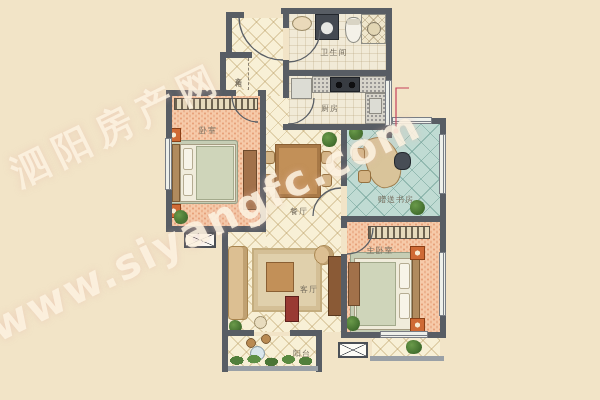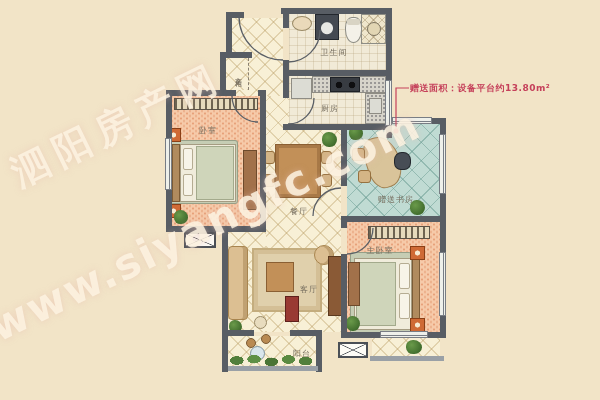--- a/index.html
+++ b/index.html
@@ -245,18 +245,17 @@
   <span class="lbl" style="left:208px;top:130px;">卧室</span>
   <span class="lbl" style="left:334px;top:52px;">卫生间</span>
   <span class="lbl" style="left:330px;top:108px;">厨房</span>
   <span class="lbl" style="left:299px;top:211px;">餐厅</span>
   <span class="lbl" style="left:396px;top:199px;">赠送书房</span>
   <span class="lbl" style="left:309px;top:289px;">客厅</span>
   <span class="lbl" style="left:380px;top:250px;">主卧室</span>
   <span class="lbl" style="left:302px;top:353px;">阳台</span>
   <span class="lbl-v" style="left:238px;top:74px;">玄关柜</span>
 
-  <span class="gift-note">赠送面积：设备平台约13.80m²</span>
 
   <span class="wm wm1">泗阳房产网</span>
   <span class="wm wm2">www.siyangfc.com</span>
 
 </div>
 
 </body></html>

